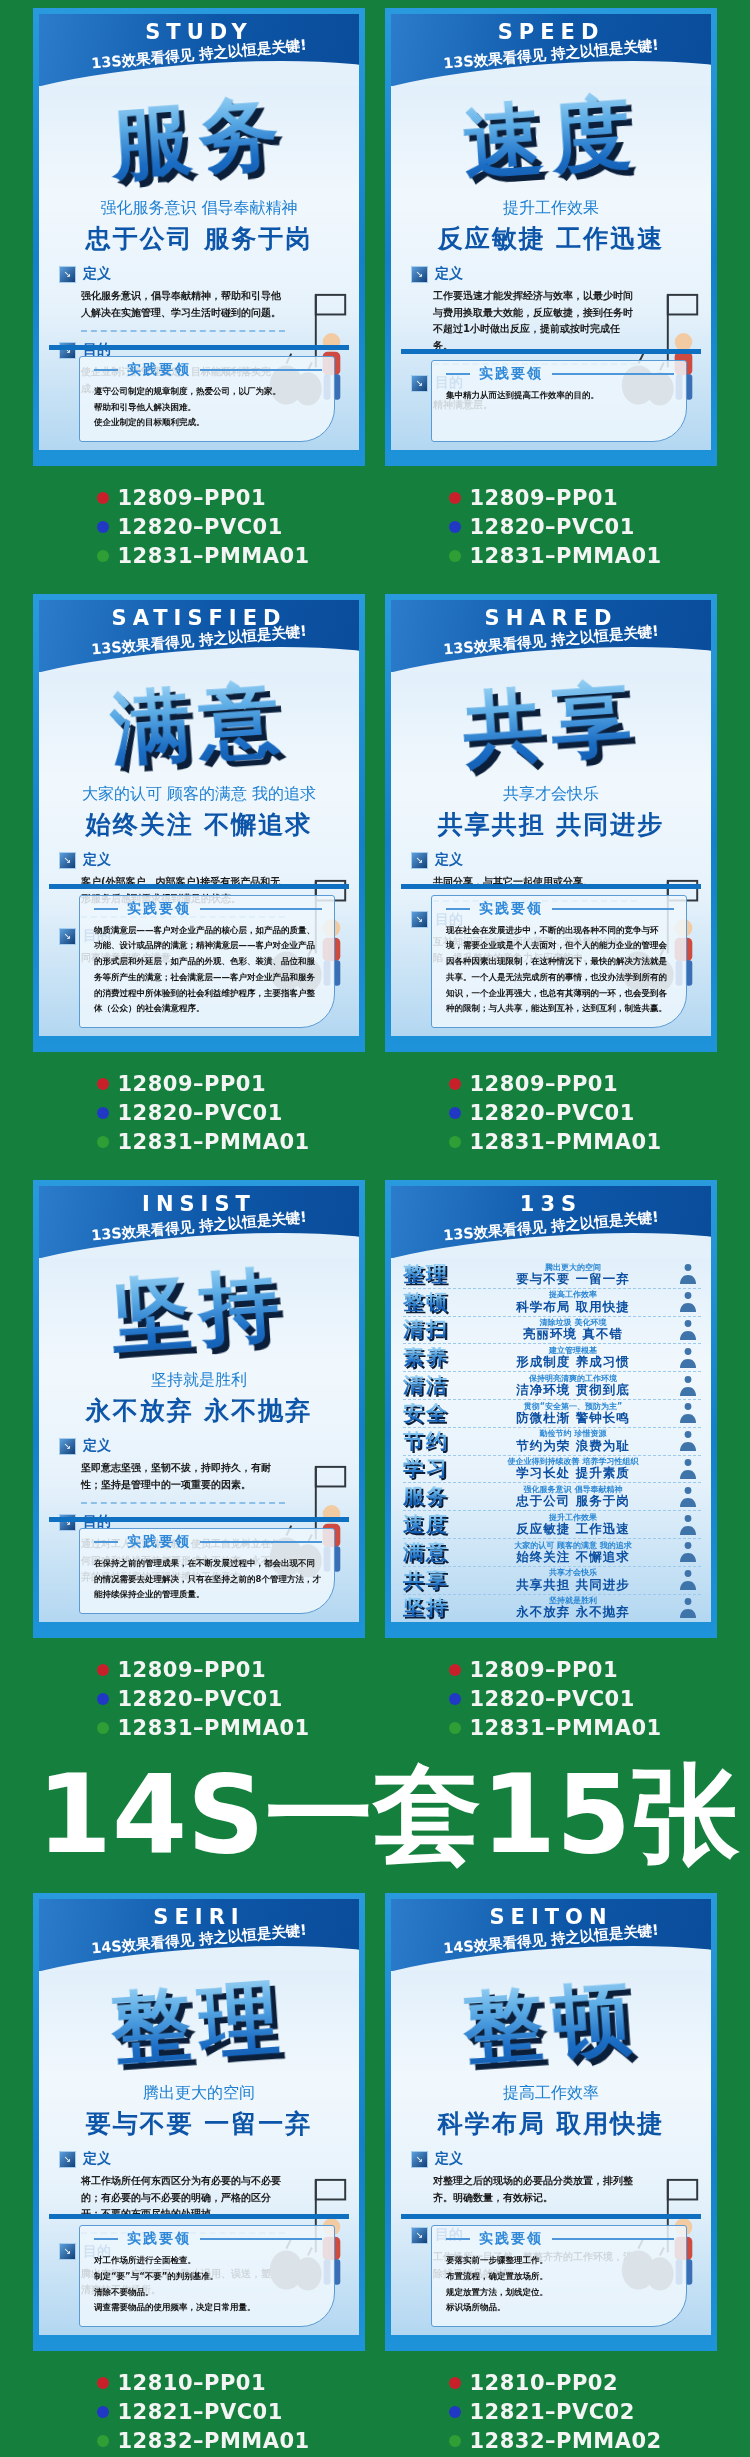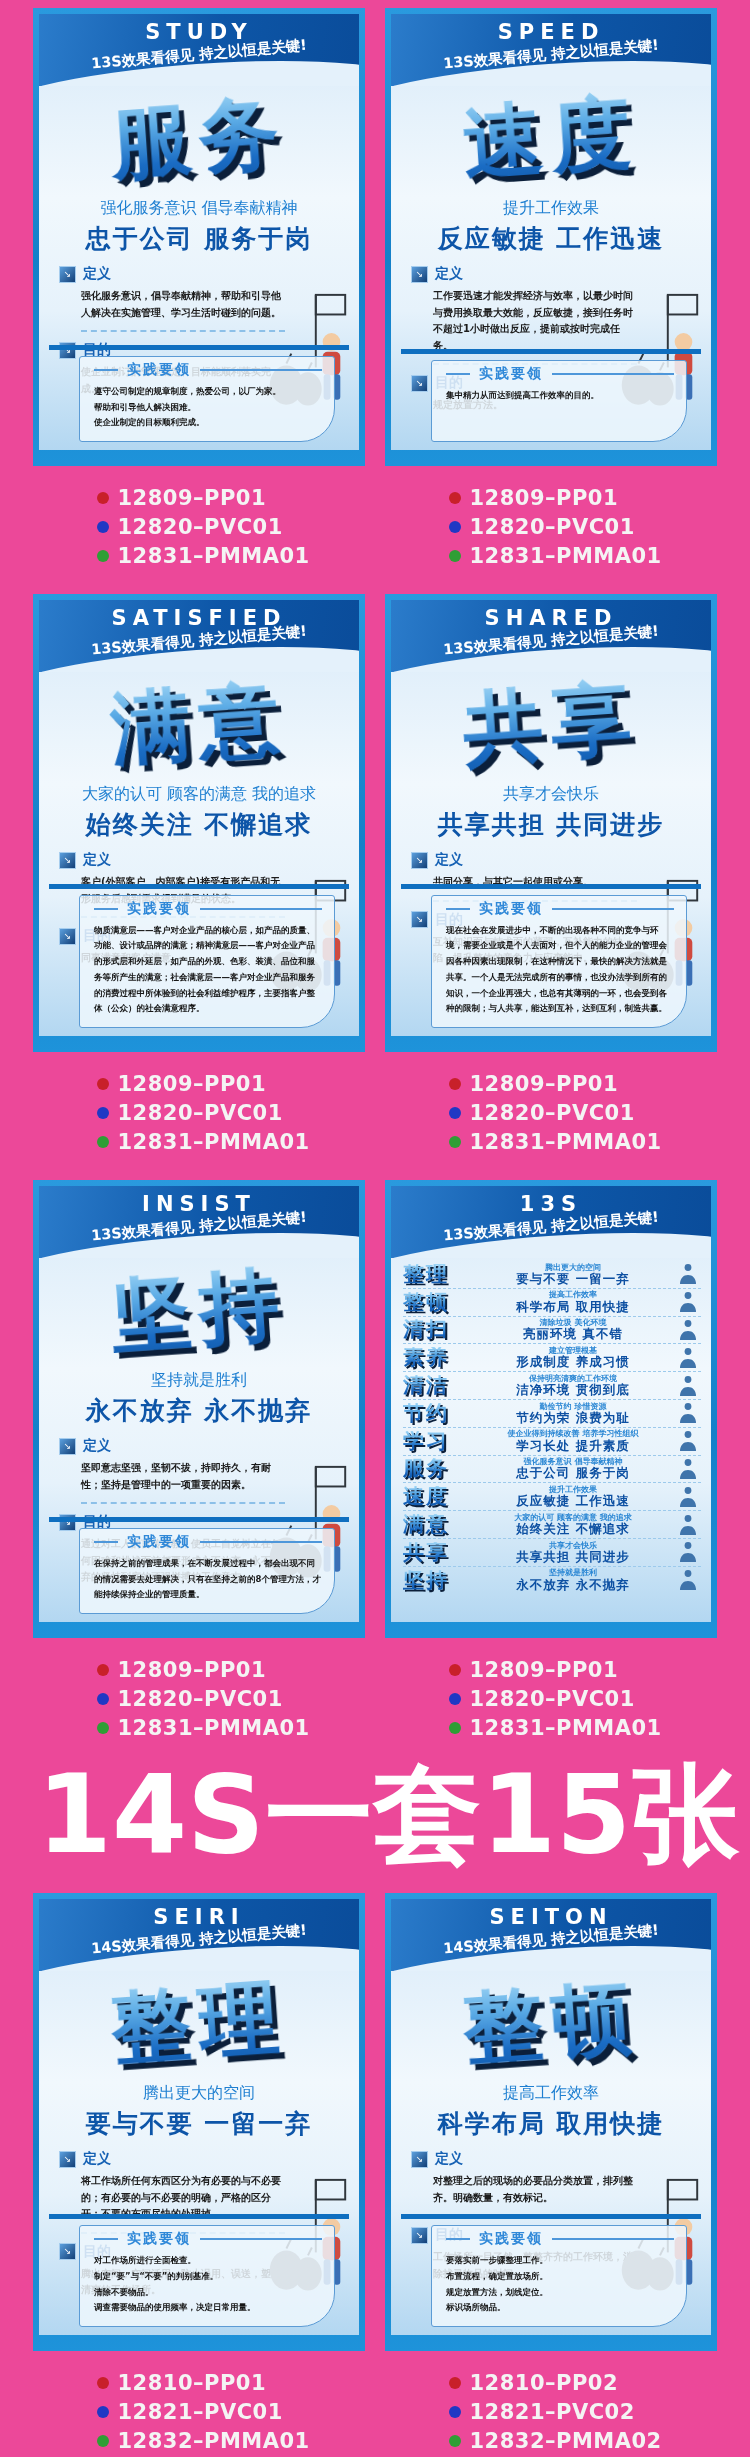--- a/index.html
+++ b/index.html
@@ -1,18 +1,18 @@
 <!DOCTYPE html>
 <html><head>
 <meta charset="utf-8">
 <style>
   html,body{margin:0;padding:0;background:#000;}
   .page{
     position:relative;width:750px;height:2457px;margin:0 auto;
-    background:#ec4899;overflow:hidden;
+    background:#15803d;overflow:hidden;
     font-family:"DejaVu Sans",sans-serif;
   }
   .row{display:flex;justify-content:center;gap:20px;}
   .row.posters{align-items:flex-start;}
   .r1{padding-top:8px;}
   .r2,.r3{margin-top:26px;}
   .r4{margin-top:3px;}
 
   
   .poster-frame{
@@ -203,21 +203,21 @@
             <span class="sec-label">定义</span>
           </div>
           <p class="sec-text">工作要迅速才能发挥经济与效率，以最少时间与费用换取最大效能，反应敏捷，接到任务时不超过1小时做出反应，提前或按时完成任务。</p>
         </section>
         <div class="p-divider"></div>
         <section class="sec">
           <div class="sec-head">
             <span class="sec-icon">↘</span>
             <span class="sec-label">目的</span>
           </div>
-          <p class="sec-text">规定放置方法。</p>
+          <p class="sec-text">精神满意层。</p>
         </section>
         <div class="p-illo">
           <svg viewBox="0 0 100 160">
             <ellipse class="illo-gray" cx="30" cy="128" rx="17" ry="20"></ellipse>
             <ellipse class="illo-gray" cx="52" cy="132" rx="14" ry="17"></ellipse>
             <path class="illo-line" d="M30 106 l5 -10 M52 113 l4 -8"></path>
             <circle class="illo-skin" cx="76" cy="84" r="9"></circle>
             <rect class="illo-shirt" x="67" y="94" width="18" height="24" rx="5"></rect>
             <rect class="illo-pants" x="68" y="117" width="7" height="26" rx="3"></rect>
             <rect class="illo-pants" x="78" y="117" width="7" height="26" rx="3"></rect>
@@ -540,20 +540,33 @@
               <div class="s13-line2">洁净环境 贯彻到底</div>
             </div>
             <div class="s13-icon">
               <svg viewBox="0 0 24 24">
                   <circle cx="12" cy="5.5" r="3.4"></circle>
                   <path d="M4 22c0-5.6 3.4-9 8-9s8 3.4 8 9z"></path>
                 </svg>
             </div>
           </div>
             <div class="s13-row">
+            <div class="s13-word">安全</div>
+            <div class="s13-mid">
+              <div class="s13-line1">贯彻“安全第一、预防为主”</div>
+              <div class="s13-line2">防微杜渐 警钟长鸣</div>
+            </div>
+            <div class="s13-icon">
+              <svg viewBox="0 0 24 24">
+                  <circle cx="12" cy="5.5" r="3.4"></circle>
+                  <path d="M4 22c0-5.6 3.4-9 8-9s8 3.4 8 9z"></path>
+                </svg>
+            </div>
+          </div>
+            <div class="s13-row">
             <div class="s13-word">节约</div>
             <div class="s13-mid">
               <div class="s13-line1">勤俭节约 珍惜资源</div>
               <div class="s13-line2">节约为荣 浪费为耻</div>
             </div>
             <div class="s13-icon">
               <svg viewBox="0 0 24 24">
                   <circle cx="12" cy="5.5" r="3.4"></circle>
                   <path d="M4 22c0-5.6 3.4-9 8-9s8 3.4 8 9z"></path>
                 </svg>

